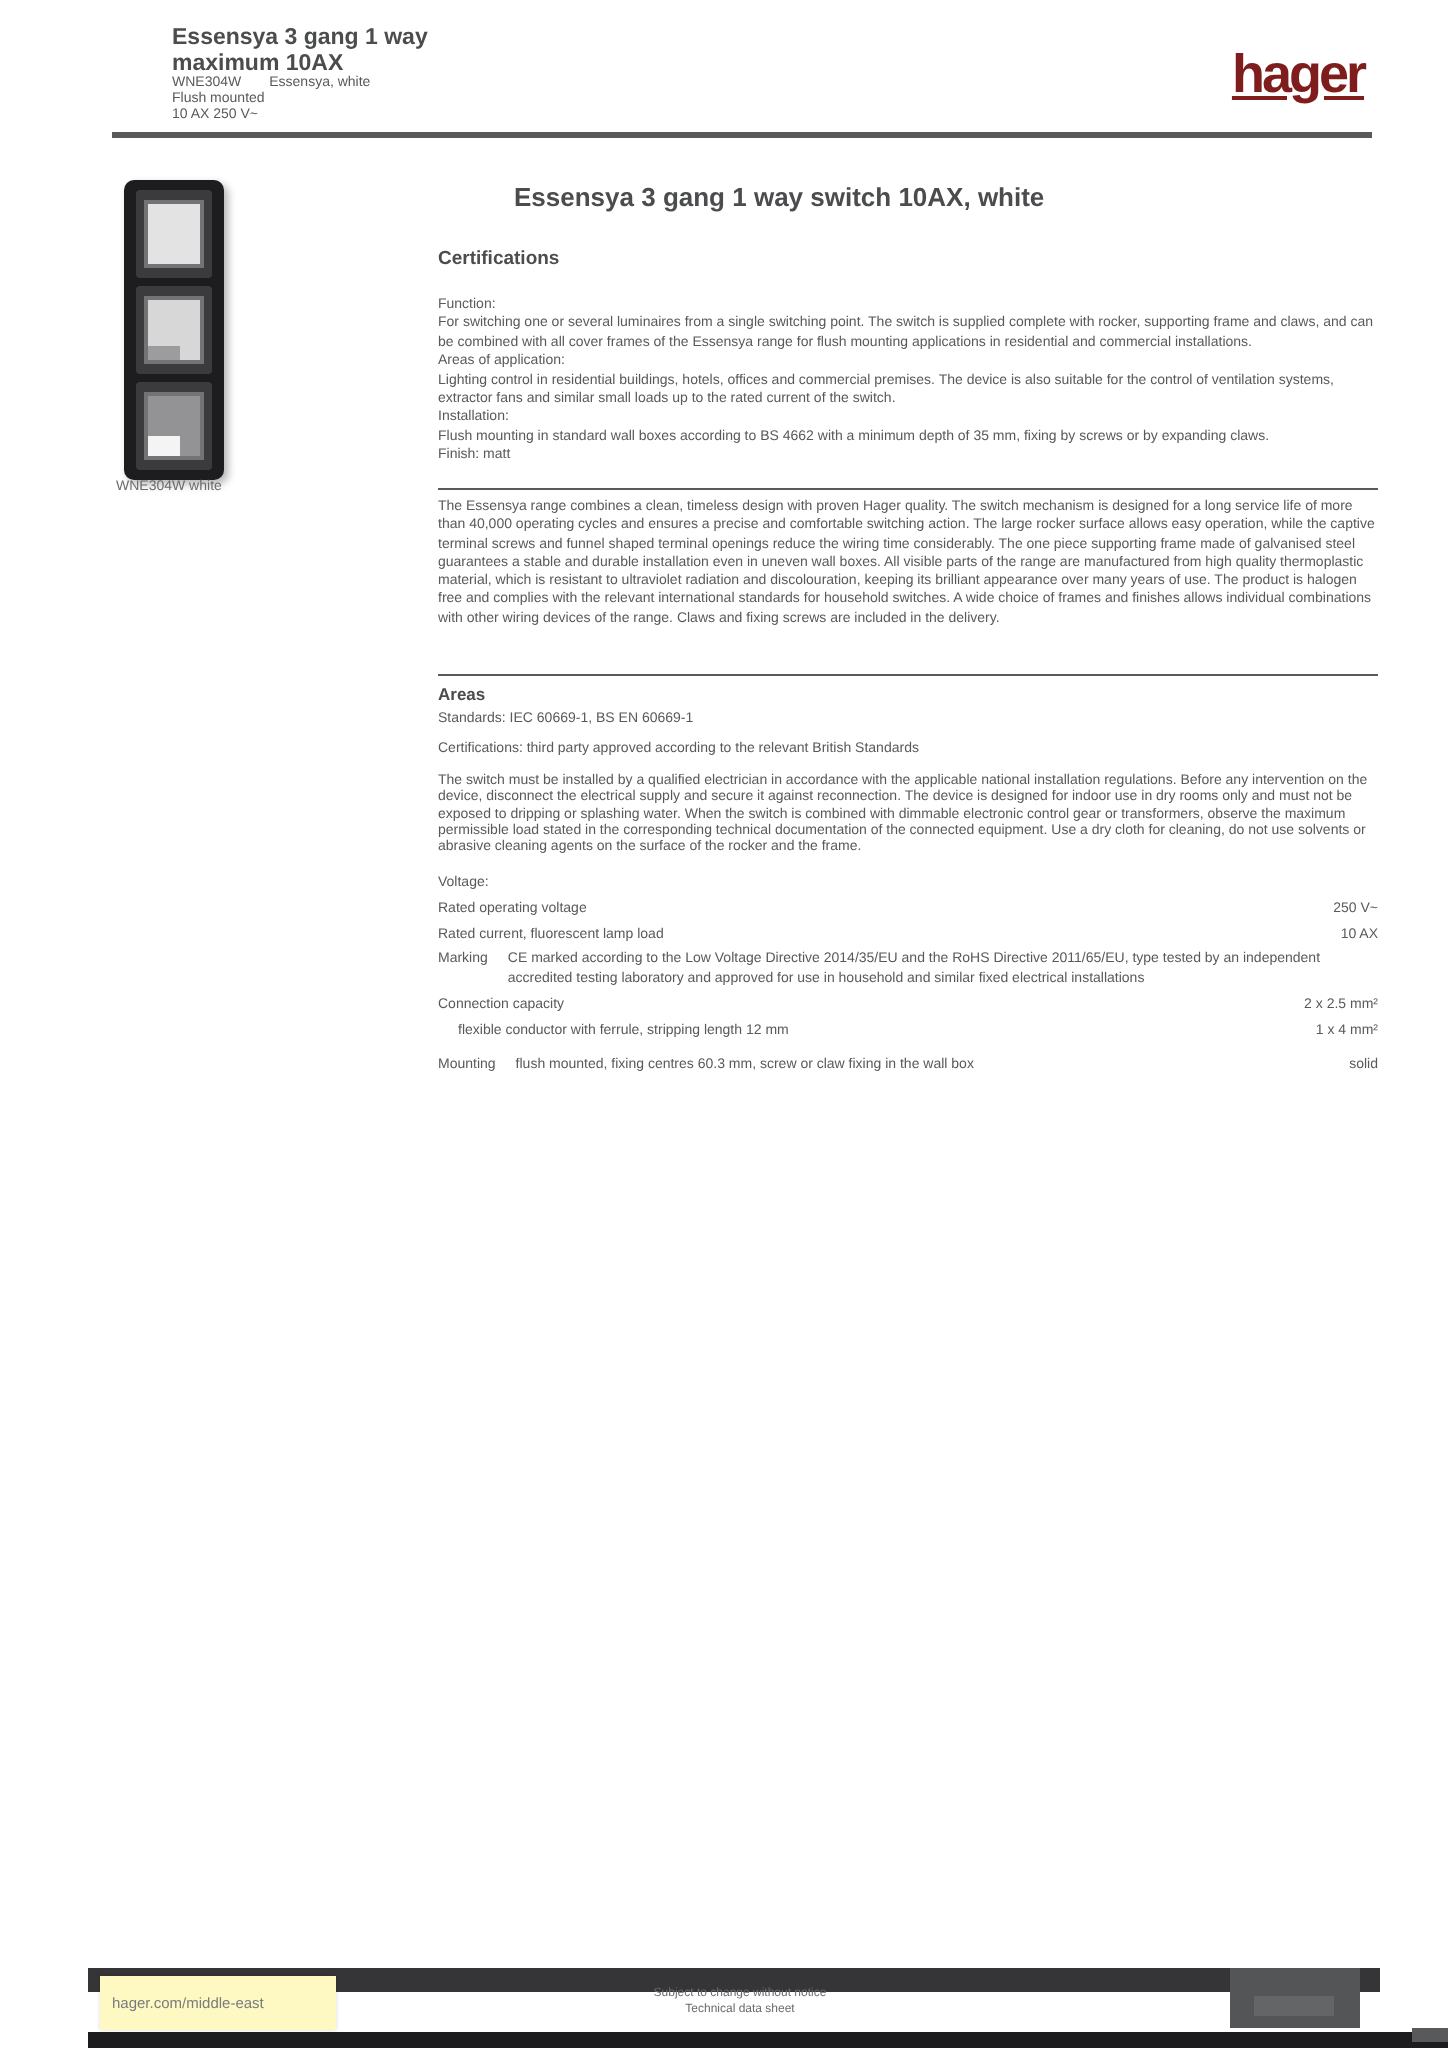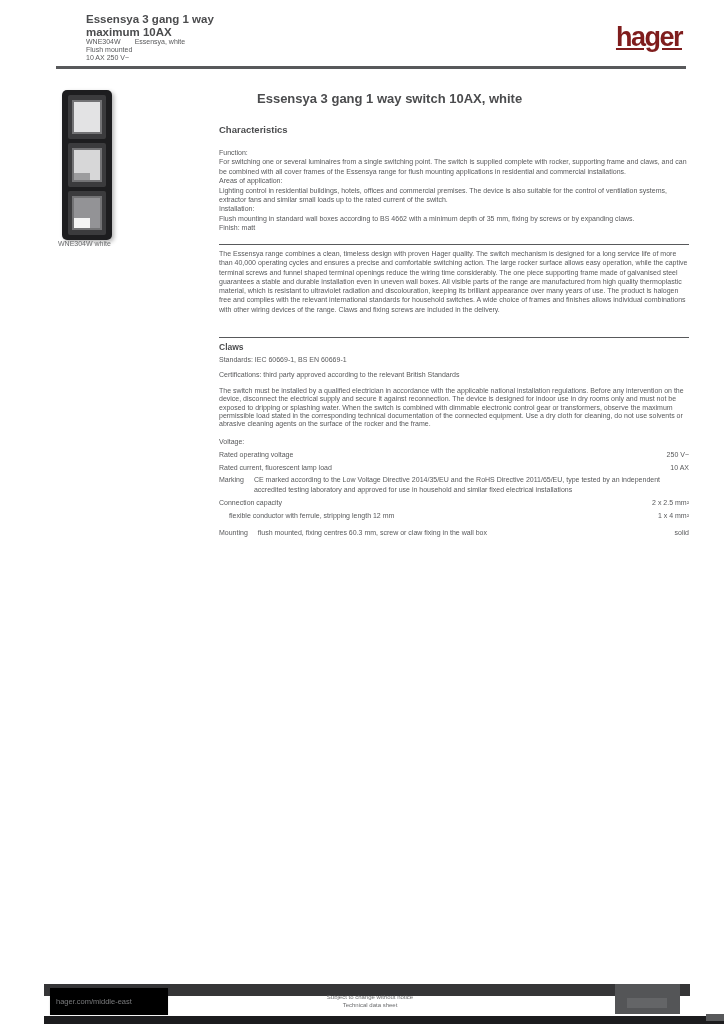--- a/index.html
+++ b/index.html
@@ -45,21 +45,21 @@
   .trow .t-label{white-space:nowrap;margin-right:10px;}
   .t-text{flex:1;}
   .t-value{white-space:nowrap;text-align:right;margin-left:8px;}
   .mb2{margin-bottom:2px;} .mb3{margin-bottom:3px;} .mb4{margin-bottom:4px;}
   .mb6{margin-bottom:6px;} .mb7{margin-bottom:7px;}
 
   
   #footer-band{left:44px;top:984px;width:646px;height:12px;background:#353537;}
   #footer-bottom-strip{left:44px;top:1016px;width:680px;height:8px;background:#1c1c1e;}
   #footer-corner{left:706px;top:1014px;width:18px;height:7px;background:#58595b;}
-  #footer-sitebox{left:50px;top:988px;width:118px;height:27px;background:#000000;
+  #footer-sitebox{left:50px;top:988px;width:118px;height:27px;background:#fef9c3;
                   display:flex;align-items:center;padding-left:6px;box-sizing:border-box;
                   box-shadow:0 0 2px rgba(0,0,0,0.15);}
   #footer-site{font-size:7.5px;color:#7a7b7d;}
   #footer-center{left:300px;top:994px;width:140px;text-align:center;}
   #footer-center .fc1{font-size:6px;line-height:7.5px;color:#6a6b6d;}
   #footer-center .fc2{font-size:6px;line-height:7.5px;color:#6a6b6d;}
   #footer-block{left:615px;top:984px;width:65px;height:30px;background:#545557;}
   #footer-block-inner{position:absolute;left:12px;top:14px;width:40px;height:10px;background:#646567;}
 </style>
 </head>
@@ -86,42 +86,42 @@
   <div class="module">
       <div class="win win-mid"></div>
     </div>
   <div class="module">
       <div class="win win-bot"></div>
     </div>
 </div>
 <div class="abs" id="plate-caption">WNE304W white</div>
 
 <div class="abs" id="main-title">Essensya 3 gang 1 way switch 10AX, white</div>
-<div class="abs" id="subhead">Characteristics</div>
+<div class="abs" id="subhead">Certifications</div>
 
 <div class="abs col" style="top:148px;">
   <div class="lbl-only">Function:</div>
   <div class="txt">For switching one or several luminaires from a single switching point. The switch is supplied complete with rocker, supporting frame and claws, and can be combined with all cover frames of the Essensya range for flush mounting applications in residential and commercial installations.</div>
   <div class="lbl-only">Areas of application:</div>
   <div class="txt">Lighting control in residential buildings, hotels, offices and commercial premises. The device is also suitable for the control of ventilation systems, extractor fans and similar small loads up to the rated current of the switch.</div>
   <div class="lbl-only">Installation:</div>
   <div class="txt">Flush mounting in standard wall boxes according to BS 4662 with a minimum depth of 35 mm, fixing by screws or by expanding claws.</div>
   <div class="lbl-only">Finish: matt</div>
 </div>
 
 <div class="abs divider" style="top:244px;"></div>
 
 <div class="abs col" style="top:249px;">
   <div class="para">The Essensya range combines a clean, timeless design with proven Hager quality. The switch mechanism is designed for a long service life of more than 40,000 operating cycles and ensures a precise and comfortable switching action. The large rocker surface allows easy operation, while the captive terminal screws and funnel shaped terminal openings reduce the wiring time considerably. The one piece supporting frame made of galvanised steel guarantees a stable and durable installation even in uneven wall boxes. All visible parts of the range are manufactured from high quality thermoplastic material, which is resistant to ultraviolet radiation and discolouration, keeping its brilliant appearance over many years of use. The product is halogen free and complies with the relevant international standards for household switches. A wide choice of frames and finishes allows individual combinations with other wiring devices of the range. Claws and fixing screws are included in the delivery.</div>
 </div>
 
 <div class="abs divider" style="top:337px;"></div>
 
 <div class="abs col" style="top:342px;">
-  <div class="sec-head mb3">Claws</div>
+  <div class="sec-head mb3">Areas</div>
   <div class="txt mb6">Standards: IEC 60669-1, BS EN 60669-1</div>
   <div class="txt mb7">Certifications: third party approved according to the relevant British Standards</div>
   <div class="para-tight">The switch must be installed by a qualified electrician in accordance with the applicable national installation regulations. Before any intervention on the device, disconnect the electrical supply and secure it against reconnection. The device is designed for indoor use in dry rooms only and must not be exposed to dripping or splashing water. When the switch is combined with dimmable electronic control gear or transformers, observe the maximum permissible load stated in the corresponding technical documentation of the connected equipment. Use a dry cloth for cleaning, do not use solvents or abrasive cleaning agents on the surface of the rocker and the frame.</div>
 </div>
 
 <div class="abs col" style="top:437px;">
   <div class="trow mb4">
     <span class="t-label">Voltage:</span>
     <span class="t-text"></span>
     <span class="t-value"></span>

